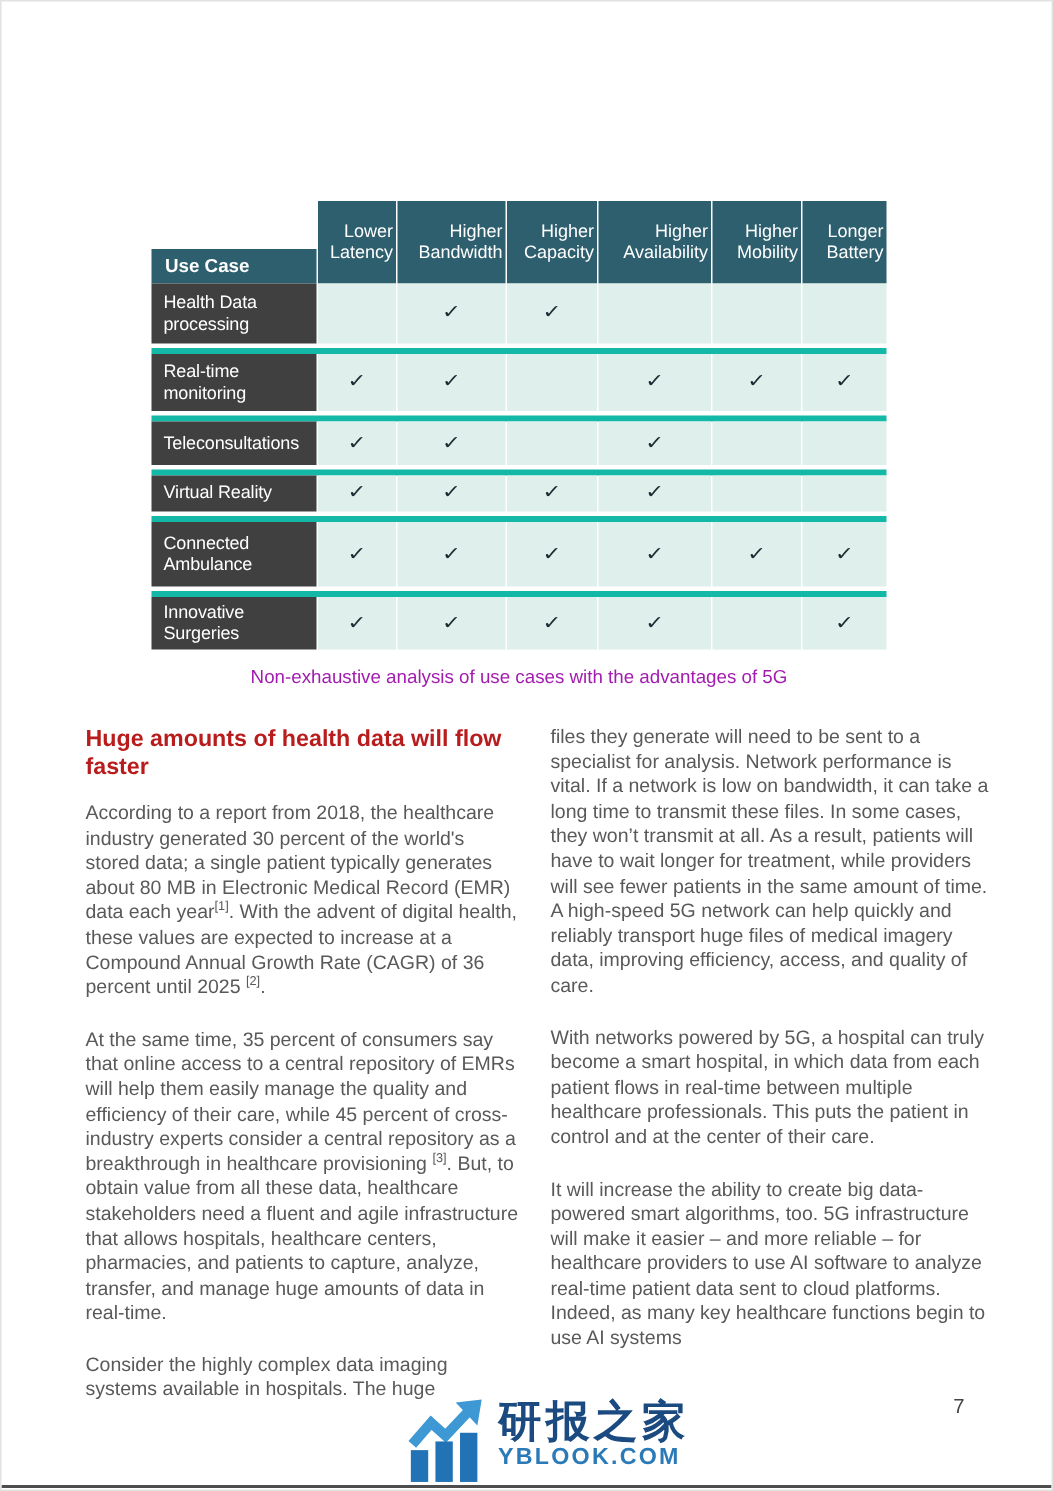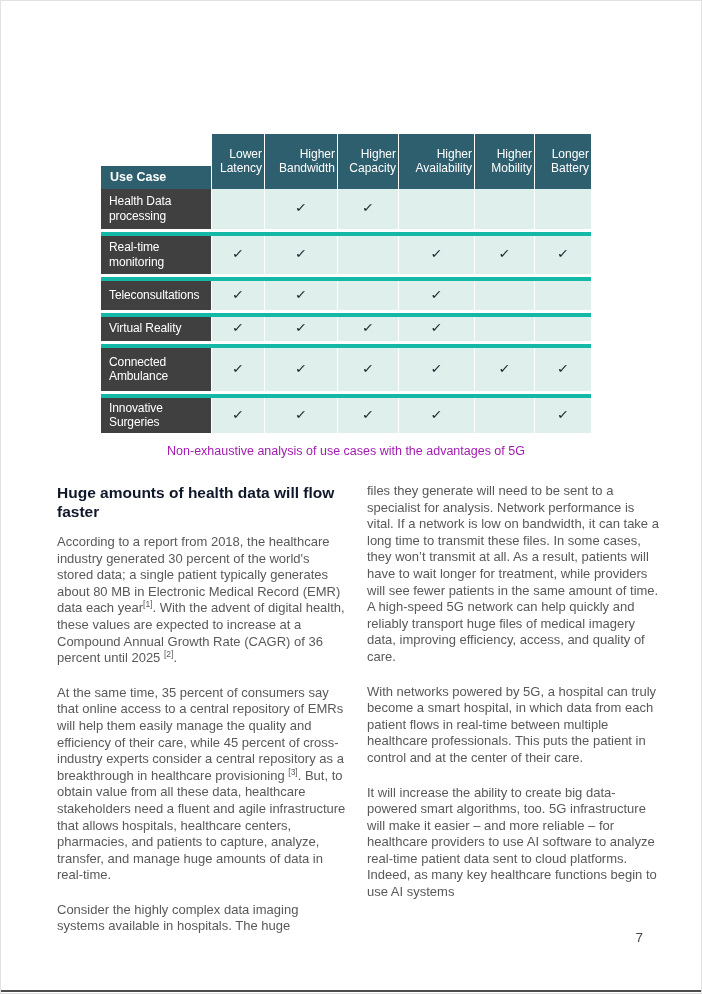--- a/index.html
+++ b/index.html
@@ -43,21 +43,21 @@
     margin-top:11px;text-align:center;color:#a21caf;font-size:12.5px;
   }
   
   .columns{
     position:absolute;left:56px;top:482px;width:602px;
     display:grid;grid-template-columns:290px 292px;column-gap:20px;
     align-items:start;
   }
   .col{color:#595959;font-size:13px;line-height:16.6px;}
   .article-heading{
-    margin:0 0 13px 0;color:#0f172a;font-size:15.5px;line-height:19px;font-weight:700;
+    margin:0 0 13px 0;color:#b91c1c;font-size:15.5px;line-height:19px;font-weight:700;
   }
   .para{margin:0 0 18px 0;}
   .para:last-child{margin-bottom:0;}
   .para sup{font-size:8.5px;line-height:0;vertical-align:super;}
   
   .page-number{position:absolute;right:58px;top:929px;color:#454545;font-size:13.5px;}
   .bottom-rule{position:absolute;left:0;right:0;top:989px;height:2px;background:#4d4d4d;}
   
   .watermark{
     position:absolute;left:270px;top:931px;display:flex;align-items:flex-start;gap:7px;
@@ -204,15 +204,30 @@
     </div>
     <div class="col" id="rightParas">
         <p class="para">files they generate will need to be sent to a specialist for analysis. Network performance is vital. If a network is low on bandwidth, it can take a long time to transmit these files. In some cases, they won’t transmit at all. As a result, patients will have to wait longer for treatment, while providers will see fewer patients in the same amount of time. A high-speed 5G network can help quickly and reliably transport huge files of medical imagery data, improving efficiency, access, and quality of care.</p>
         <p class="para">With networks powered by 5G, a hospital can truly become a smart hospital, in which data from each patient flows in real-time between multiple healthcare professionals. This puts the patient in control and at the center of their care.</p>
         <p class="para">It will increase the ability to create big data-powered smart algorithms, too. 5G infrastructure will make it easier – and more reliable – for healthcare providers to use AI software to analyze real-time patient data sent to cloud platforms. Indeed, as many key healthcare functions begin to use AI systems</p>
       </div>
   </section>
 
   <div class="page-number">7</div>
 
+  <div class="watermark">
+    <span>
+      <svg width="54" height="56" viewBox="0 0 56 58">
+        <polyline points="4,32 17,17 27,26 44,8" stroke="#3e98d3" stroke-width="7" fill="none"></polyline>
+        <polygon points="34,3 52,1 49,19" fill="#3e98d3"></polygon>
+        <rect x="3" y="36" width="12" height="22" fill="#2273b5"></rect>
+        <rect x="20" y="30" width="12" height="28" fill="#2273b5"></rect>
+        <rect x="37" y="24" width="12" height="34" fill="#2273b5"></rect>
+      </svg>
+    </span>
+    <span class="wm-text">
+      <span class="wm-cn">研报之家</span>
+      <span class="wm-site">YBLOOK.COM</span>
+    </span>
+  </div>
 
   <div class="bottom-rule"></div>
 </div>
 
 </body></html>

